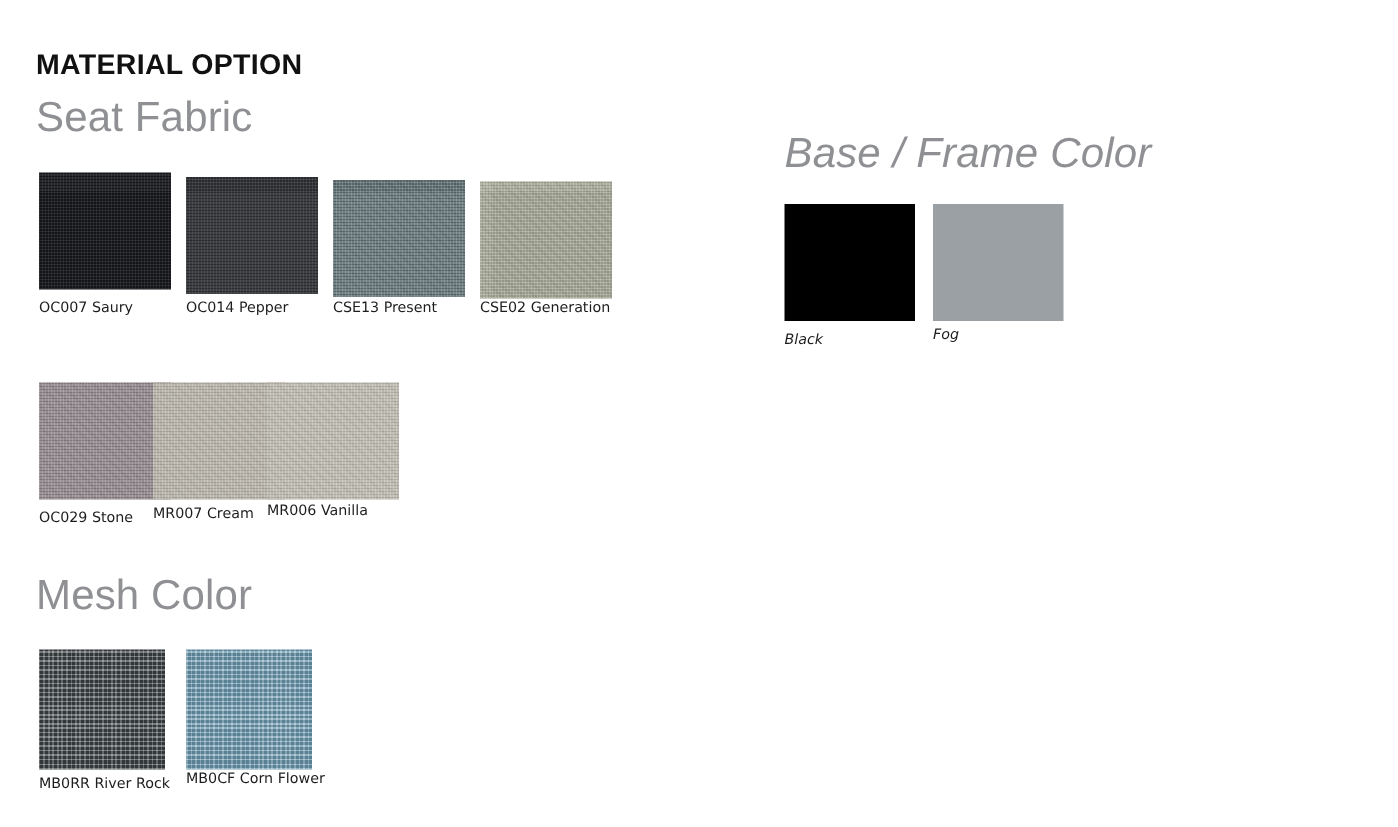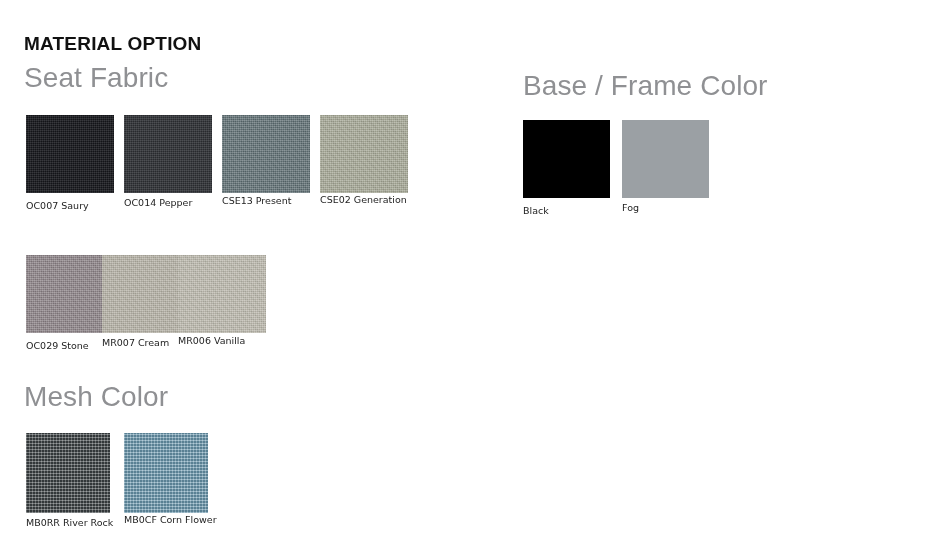--- a/index.html
+++ b/index.html
@@ -59,36 +59,36 @@
     font-size: 9.5px;
     color: #1d1d1d;
     white-space: nowrap;
     line-height: 1.1;
     font-family: "DejaVu Sans", sans-serif;
   }
 
   
   #seat-fabric-section { left: 24px; top: 62px; }
   #seat-fabric-section .section-heading { margin-bottom: 21px; }
-  #seat-fabric-row-1 { margin-left: 2px; }
+  #seat-fabric-row-1 { margin-left: 2px; align-items: flex-end; }
   #seat-fabric-row-1 .swatch-cell { width: 98px; }
   #seat-fabric-row-1 .swatch-chip { width: 88px; height: 78px; }
   #seat-fabric-row-2 { margin-left: 2px; margin-top: 44px; }
   #seat-fabric-row-2 .swatch-cell { width: 76px; }
   #seat-fabric-row-2 .swatch-chip { width: 88px; height: 78px; }
 
   
   #mesh-color-section { left: 24px; top: 381px; }
   #mesh-color-section .section-heading { margin-bottom: 20px; }
   #mesh-color-row { margin-left: 2px; }
   #mesh-color-row .swatch-cell { width: 98px; }
   #mesh-color-row .swatch-chip { width: 84px; height: 80px; }
 
   
-  #base-frame-section { left: 523px; top: 70px; }
+  #base-frame-section { left: 523px; top: 86px; font-style: italic; }
   #base-frame-section .section-heading { margin-bottom: 18px; }
   #base-frame-row .swatch-cell { width: 99px; }
   #base-frame-row .swatch-chip { width: 87px; height: 78px; }
 
   
   .lbl-gap-5 { margin-top: 5px; }
   .lbl-gap-3 { margin-top: 3px; }
   .lbl-gap-8 { margin-top: 8px; }
   .lbl-gap-2 { margin-top: 2px; }
 

